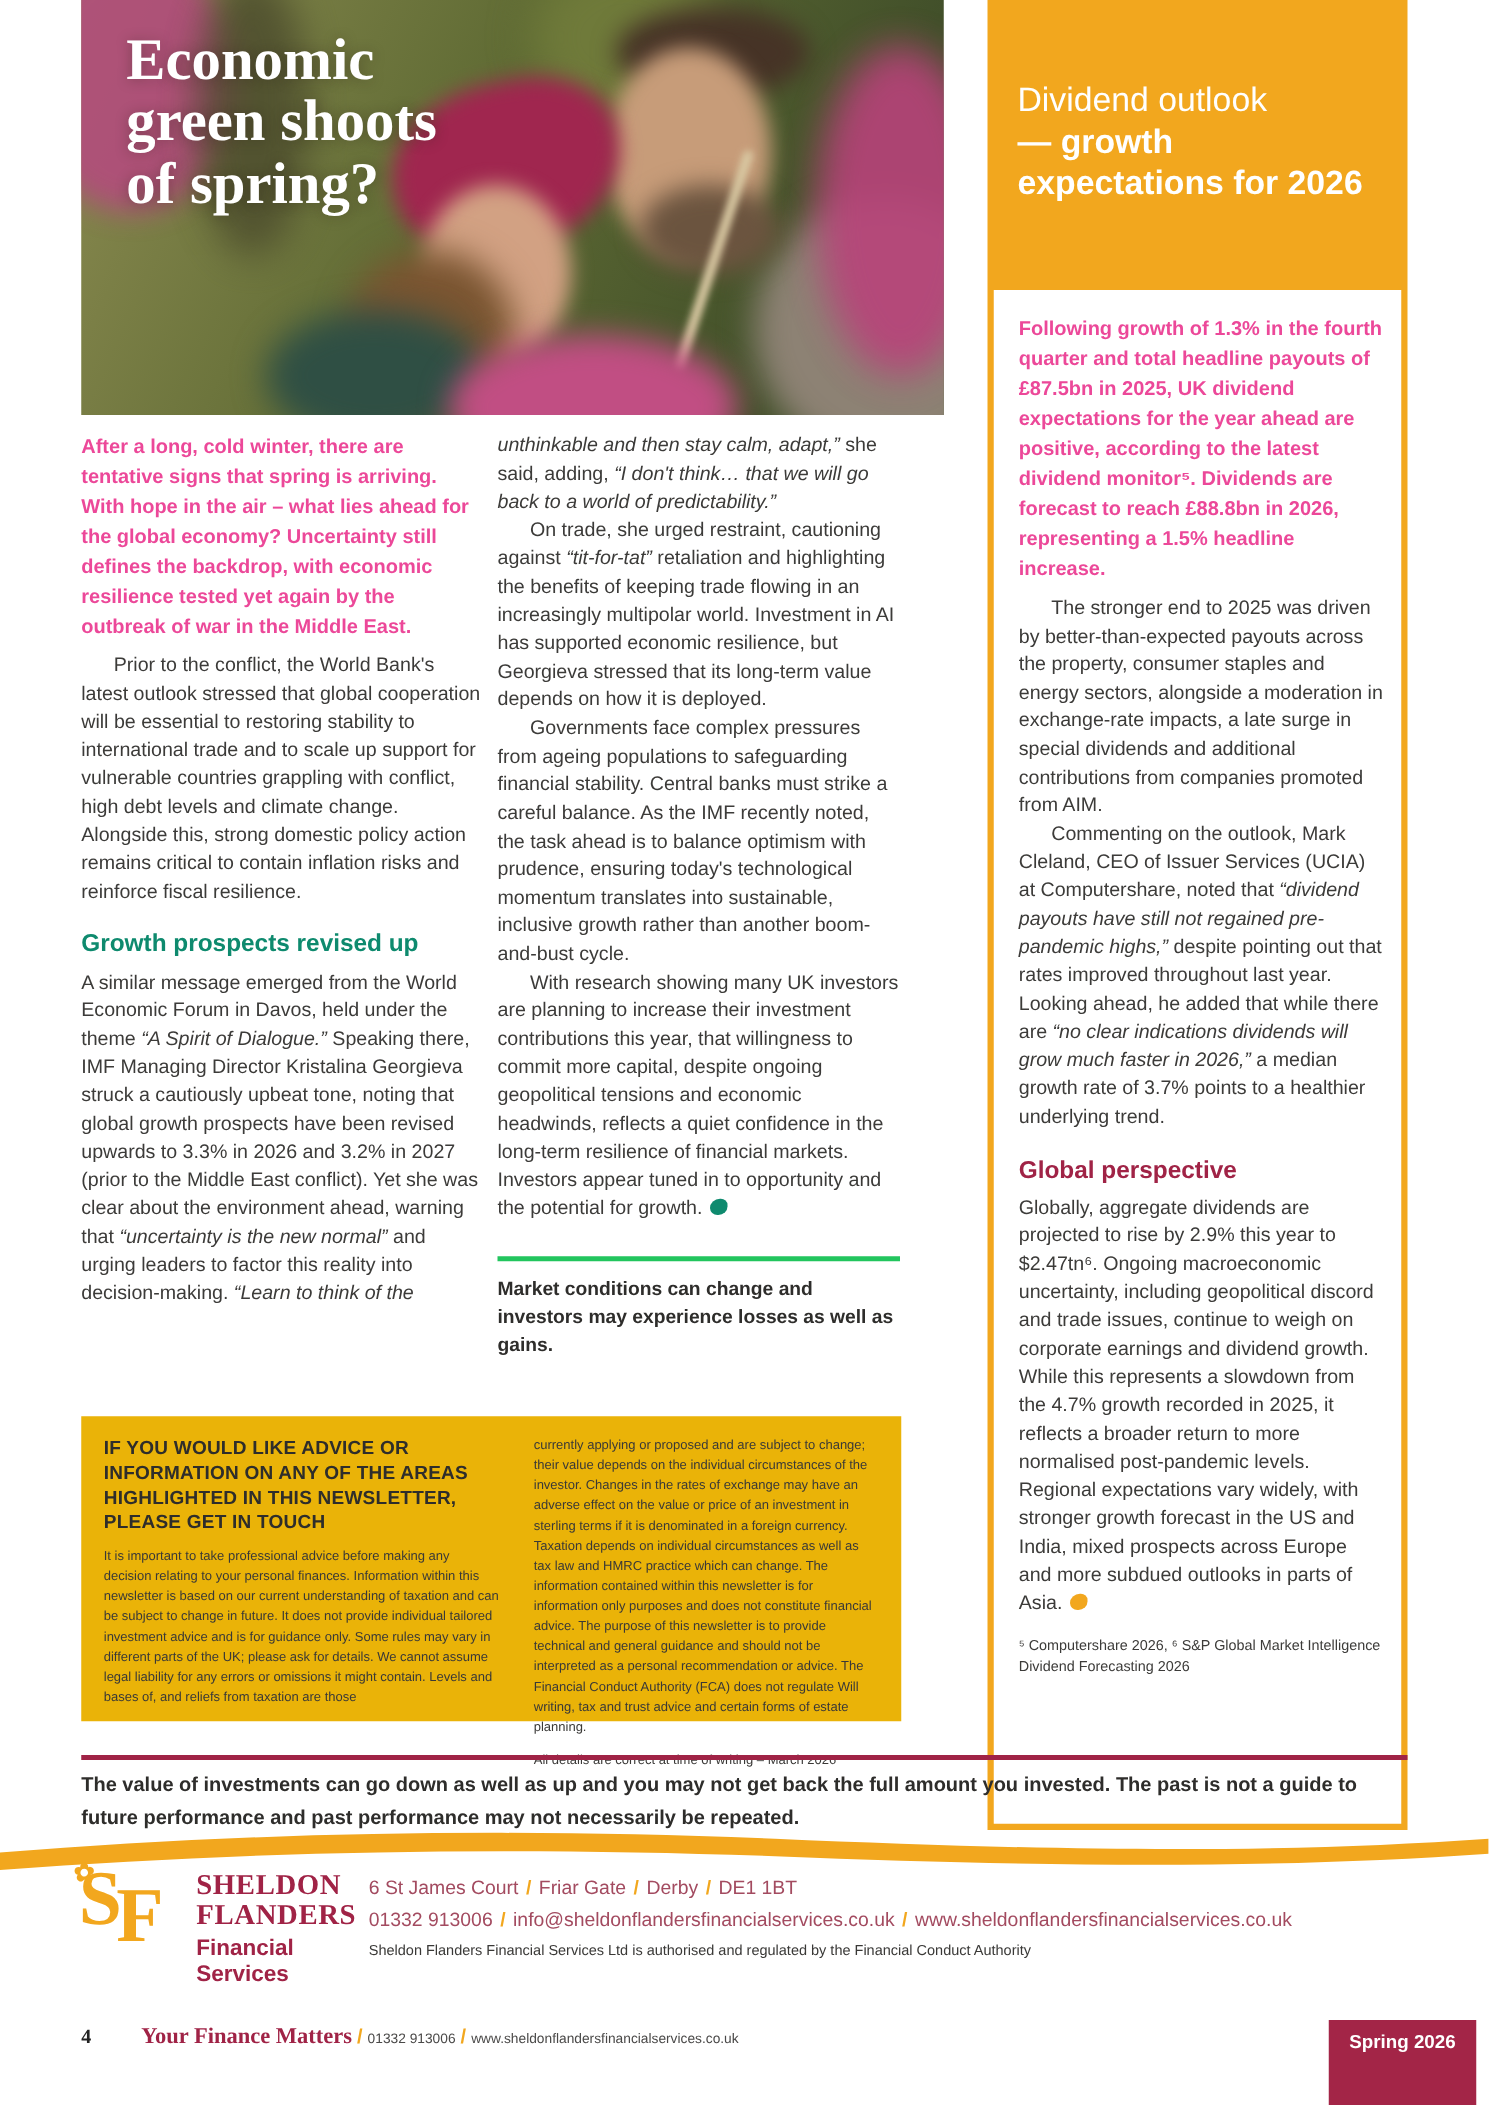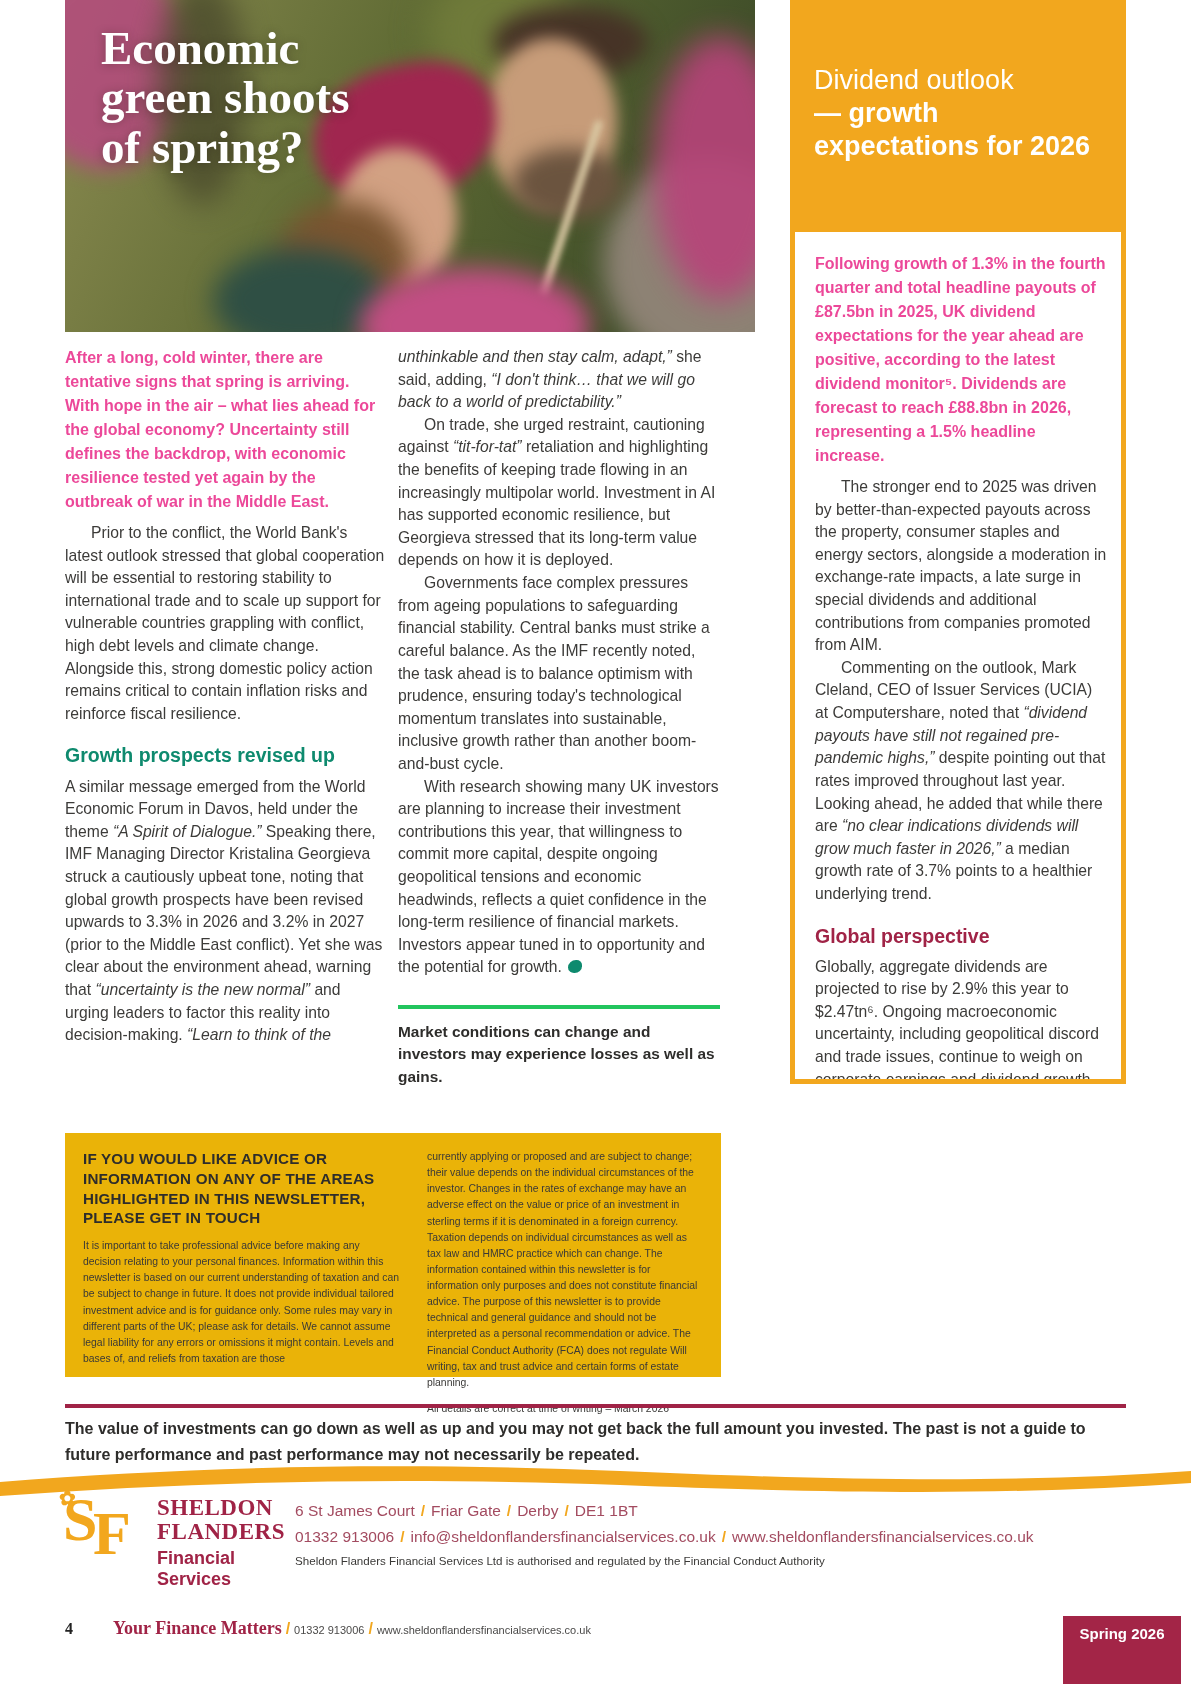--- a/index.html
+++ b/index.html
@@ -40,21 +40,21 @@
   .flow .note{font-weight:700;color:#2e2d2b;border-top:4px solid #22c55e;margin-top:26px;padding-top:12px;font-size:15.4px;line-height:1.45;}
   .flow .fn{font-size:11.5px;line-height:1.5;margin-top:14px;color:#3c3b39;}
   .end-icon{display:inline-block;width:14px;height:13px;border-radius:60% 40% 55% 45%;margin-left:6px;vertical-align:-1px;}
   .end-icon.green{background:#0e8a6e;}
   .end-icon.yellow{background:#f2a71e;}
 
   .col1{position:absolute;left:65px;top:346px;width:322px;}
   .col2{position:absolute;left:398px;top:346px;width:322px;}
 
   
-  .sidebar{position:absolute;left:790px;top:0;width:336px;height:1084px;background:#f2a71e;}
+  .sidebar{position:absolute;left:790px;top:0;width:336px;height:1464px;background:#f2a71e;}
   .sb-head{padding:64px 20px 0 24px;color:#fff;font-size:27px;line-height:1.22;}
   .sb-t1{display:block;font-weight:400;}
   .sb-t2{display:block;font-weight:700;}
   .sb-body{position:absolute;left:5px;right:5px;top:232px;bottom:5px;background:#fff;
            padding:20px 14px 14px 20px;overflow:hidden;}
 
   
   .advice{position:absolute;left:65px;top:1133px;width:656px;height:244px;background:#eab308;
           display:flex;gap:28px;padding:16px 18px;box-sizing:border-box;}
   .advice .ac1{width:316px;}

